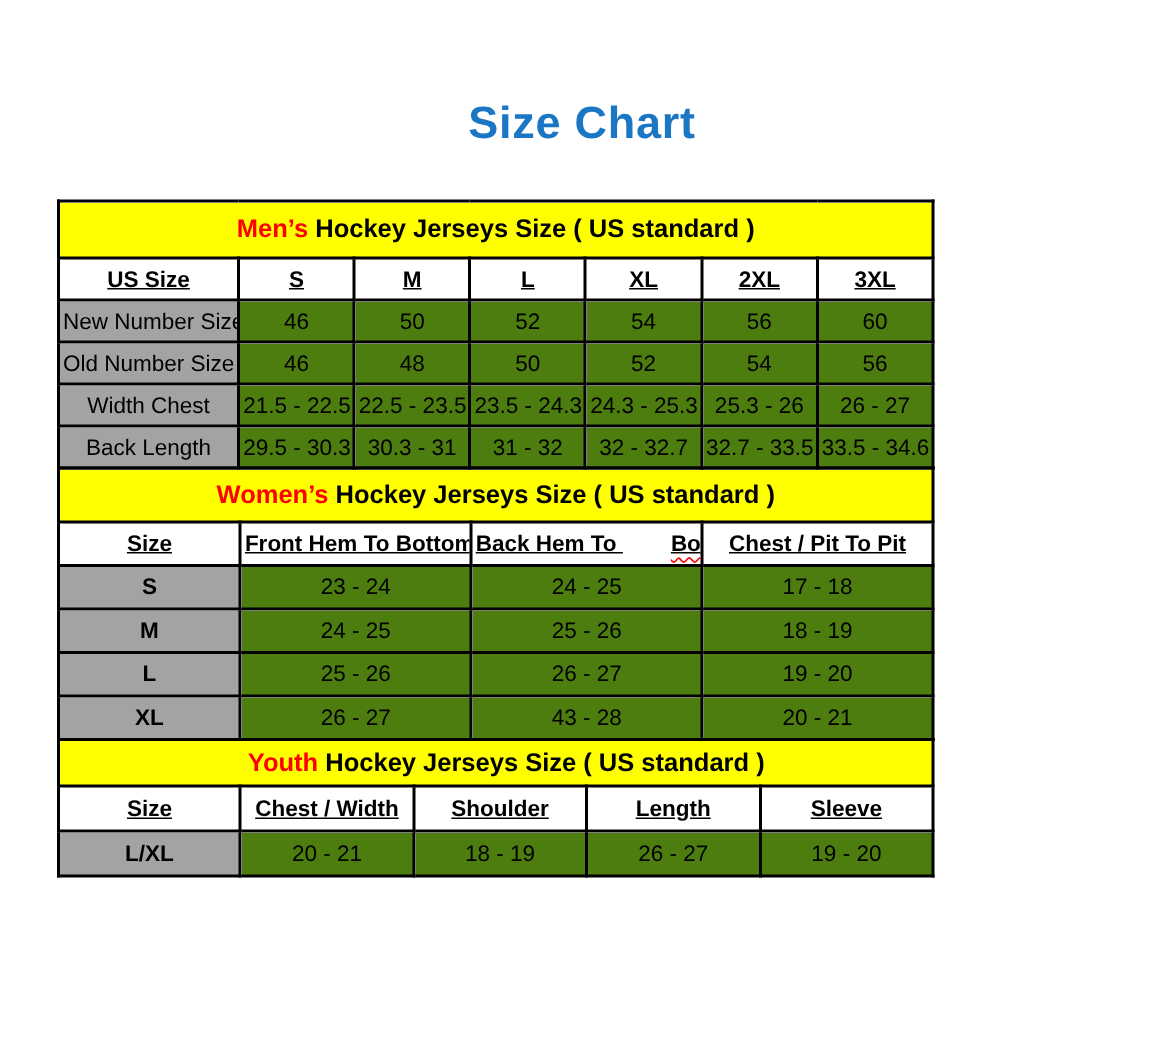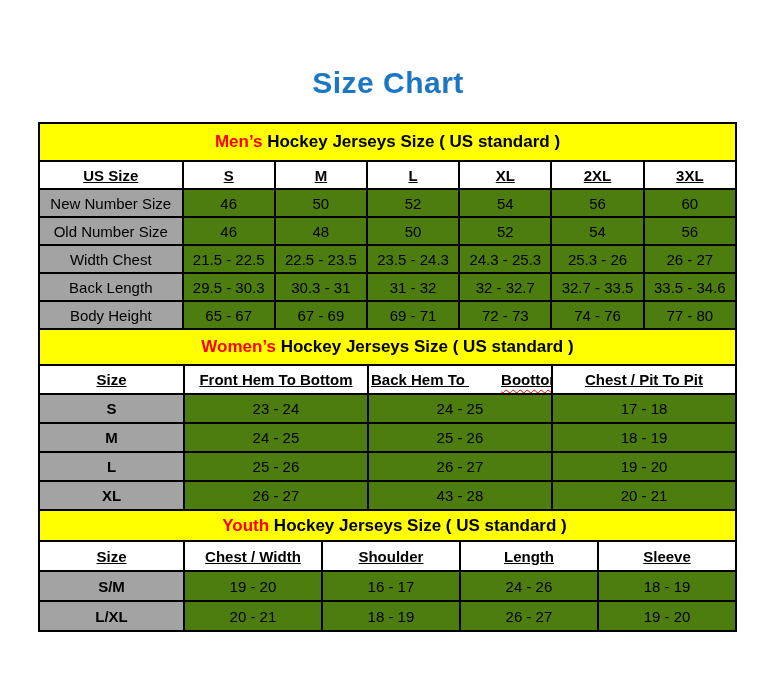--- a/index.html
+++ b/index.html
@@ -14,21 +14,21 @@
     width:776px;height:692px;background:#ffffff;
     font-family:"Liberation Sans","DejaVu Sans",sans-serif;
     color:#000;
   }
   .page{position:relative;width:776px;height:692px;background:#ffffff;overflow:hidden;}
   .title{
     position:absolute;top:66px;left:0;width:100%;
     text-align:center;font-size:30px;font-weight:bold;
     color:var(--title-blue);letter-spacing:0.5px;margin:0;
   }
-  .tables{position:absolute;left:38px;top:122px;width:699px;}
+  .tables{position:absolute;left:38px;top:133px;width:585px;}
   table.size-table{
     width:100%;border-collapse:collapse;table-layout:fixed;
   }
   table.size-table + table.size-table{margin-top:-2px;border-radius:17px;}
   .size-table th,.size-table td{
     border:2px solid var(--border-black);
     text-align:center;vertical-align:middle;
     padding:0 2px;overflow:hidden;white-space:nowrap;
   }
   .banner-cell{
@@ -116,29 +116,20 @@
           </tr>
           <tr>
             <td class="row-label">Back Length</td>
             <td class="data">29.5 - 30.3</td>
             <td class="data">30.3 - 31</td>
             <td class="data">31 - 32</td>
             <td class="data">32 - 32.7</td>
             <td class="data">32.7 - 33.5</td>
             <td class="data">33.5 - 34.6</td>
           </tr>
-          <tr>
-            <td class="row-label">Body Height</td>
-            <td class="data">65 - 67</td>
-            <td class="data">67 - 69</td>
-            <td class="data">69 - 71</td>
-            <td class="data">72 - 73</td>
-            <td class="data">74 - 76</td>
-            <td class="data">77 - 80</td>
-          </tr>
         </tbody>
     </table>
 
     <table class="size-table t-womens">
       <colgroup>
         <col style="width:20.8%">
           <col style="width:26.4%">
           <col style="width:26.4%">
           <col style="width:26.4%">
       </colgroup>
@@ -192,27 +183,20 @@
             <td colspan="5" class="banner-cell"><span class="banner-highlight">Youth</span><span> Hockey Jerseys Size ( US standard )</span></td>
           </tr>
           <tr>
             <th>Size</th>
             <th>Chest / Width</th>
             <th>Shoulder</th>
             <th>Length</th>
             <th>Sleeve</th>
           </tr>
           <tr>
-            <td class="row-label bold">S/M</td>
-            <td class="data">19 - 20</td>
-            <td class="data">16 - 17</td>
-            <td class="data">24 - 26</td>
-            <td class="data">18 - 19</td>
-          </tr>
-          <tr>
             <td class="row-label bold">L/XL</td>
             <td class="data">20 - 21</td>
             <td class="data">18 - 19</td>
             <td class="data">26 - 27</td>
             <td class="data">19 - 20</td>
           </tr>
         </tbody>
     </table>
 
   </div>

